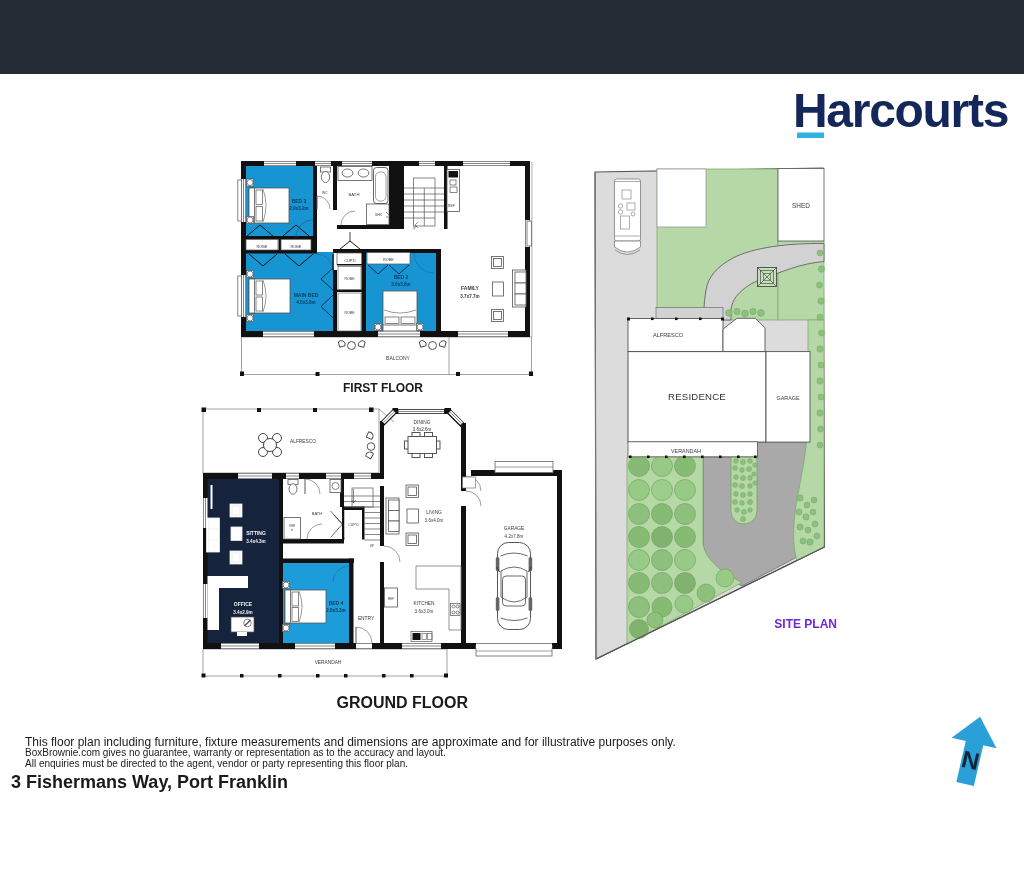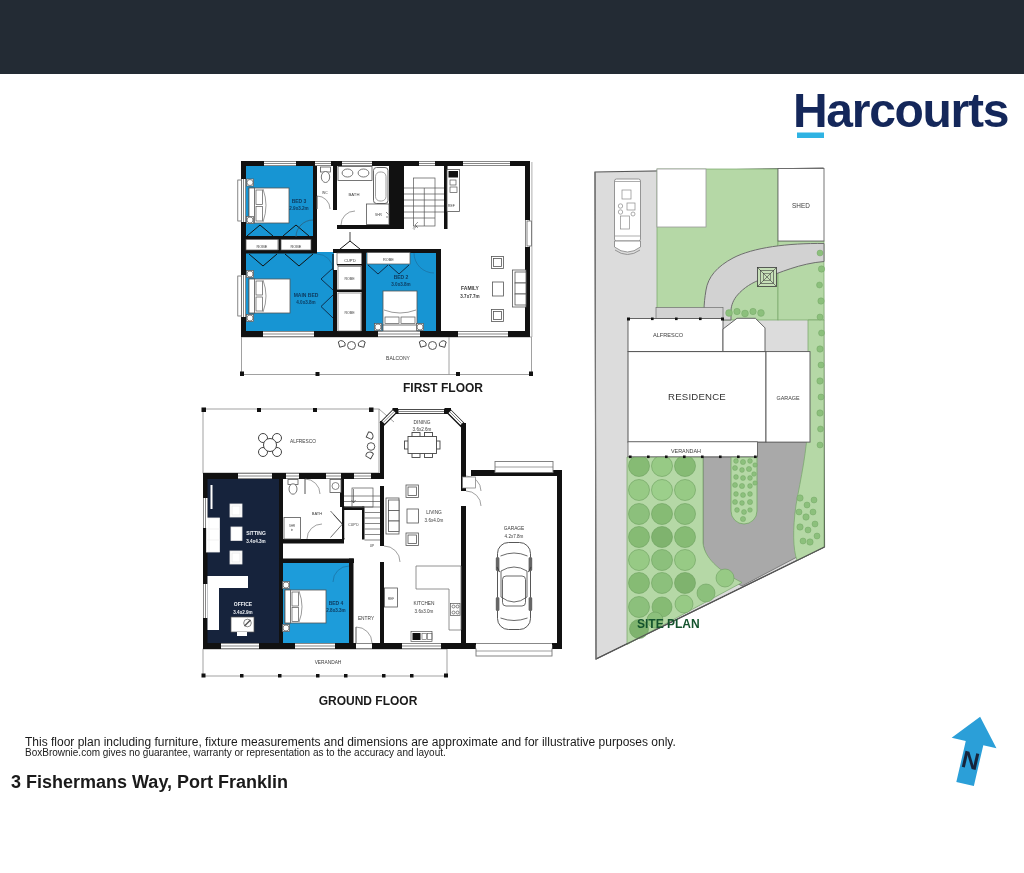--- a/index.html
+++ b/index.html
@@ -289,21 +289,21 @@
           <line x1="458" y1="334" x2="508" y2="334" stroke="#555" stroke-width="0.7"></line>
     </g>
 
     <g>
       <rect x="525.5" y="220" width="4" height="27" fill="#ffffff"></rect>
       <rect x="527" y="221" width="4.5" height="25" fill="#ffffff" stroke="#555" stroke-width="0.7"></rect>
     </g>
   </g>
 
   </svg>
-    <div class="abs" style="left:283px;top:381px;width:200px;text-align:right;font-size:12px;font-weight:bold;color:#1a1a1a;">FIRST FLOOR</div>
+    <div class="abs" style="left:283px;top:381px;width:200px;text-align:center;font-size:12px;font-weight:bold;color:#1a1a1a;">FIRST FLOOR</div>
 
   <svg class="abs" style="left:195px;top:400px;" width="385" height="290" viewBox="195 400 385 290" xmlns="http://www.w3.org/2000/svg">
 
   <g>
 
     <rect x="203" y="409" width="176" height="64" fill="#ffffff" stroke="#8a8a8a" stroke-width="0.8"></rect>
 
     <line x1="379" y1="409" x2="394" y2="422" stroke="#8a8a8a" stroke-width="0.8"></line>
 
     <g fill="#111111">
@@ -617,21 +617,21 @@
       <rect x="295" y="643.5" width="40" height="5" fill="#ffffff"></rect>
           <line x1="295" y1="646" x2="335" y2="646" stroke="#555" stroke-width="0.7"></line>
       <rect x="356" y="643.5" width="16" height="5" fill="#ffffff"></rect>
       <rect x="402" y="643.5" width="39" height="5" fill="#ffffff"></rect>
           <line x1="402" y1="646" x2="441" y2="646" stroke="#555" stroke-width="0.7"></line>
       <rect x="476" y="643.5" width="76" height="5" fill="#ffffff"></rect>
     </g>
   </g>
 
   </svg>
-    <div class="abs" style="left:268px;top:694px;width:200px;text-align:center;font-size:12px;font-weight:bold;color:#1a1a1a;">GROUND FLOOR</div>
+    <div class="abs" style="left:268px;top:694px;width:200px;text-align:right;font-size:16px;font-weight:bold;color:#1a1a1a;">GROUND FLOOR</div>
 
   <svg class="abs" style="left:585px;top:160px;" width="245px" height="512" viewBox="585 160 245 512" xmlns="http://www.w3.org/2000/svg">
 
   <g>
 
     <polygon points="595,172 823,168 824.5,547 596,659" fill="#dcdcdc" stroke="#555555" stroke-width="1.2"></polygon>
 
     <rect x="657" y="169" width="121" height="151" fill="#b5d8a6" stroke="#75a568" stroke-width="0.7"></rect>
 
     <rect x="778" y="241" width="46" height="79" fill="#b5d8a6" stroke="#75a568" stroke-width="0.7"></rect>
@@ -817,26 +817,27 @@
       <line x1="615" y1="181.5" x2="640" y2="181.5" stroke-width="0.7"></line>
       <line x1="615" y1="236" x2="640" y2="236" stroke-width="0.7"></line>
     </g>
 
     <line x1="596" y1="659" x2="824.5" y2="547" stroke="#555555" stroke-width="1.2"></line>
 
     <line x1="595" y1="172" x2="596" y2="659" stroke="#777777" stroke-width="1"></line>
   </g>
 
   </svg>
-    <div class="abs" style="left:637px;top:617px;width:200px;text-align:left;font-size:12px;font-weight:bold;color:#14532d;">SITE PLAN</div>
+    <div class="abs" style="left:637px;top:617px;width:200px;text-align:right;font-size:12px;font-weight:bold;color:#6d28d9;">SITE PLAN</div>
 
   <div class="abs" style="left:25px;top:735px;font-size:12px;color:#1a1a1a;">This floor plan including furniture, fixture measurements and dimensions are approximate and for illustrative purposes only.</div>
 
   <div class="abs" style="left:25px;top:747px;font-size:10px;color:#1a1a1a;">BoxBrownie.com gives no guarantee, warranty or representation as to the accuracy and layout.</div>
 
+  <div class="abs" style="left:25px;top:758px;font-size:10px;color:#1a1a1a;">All enquiries must be directed to the agent, vendor or party representing this floor plan.</div>
 
   <div class="abs" style="left:11px;top:772px;font-size:18px;font-weight:bold;color:#1a1a1a;">3 Fishermans Way, Port Franklin</div>
 
   <svg class="abs" style="left:944px;top:714px;" width="58" height="76" viewBox="0 0 58 76" xmlns="http://www.w3.org/2000/svg">
     <g transform="rotate(13 29 38)">
       <polygon points="28,2 51,29 37.5,29 37.5,71 19.5,71 19.5,29 5,29" fill="#2b9fd8"></polygon>
       <text x="28.5" y="55" font-size="24" font-weight="bold" fill="#17253c" text-anchor="middle">N</text>
     </g>
   </svg>
 

